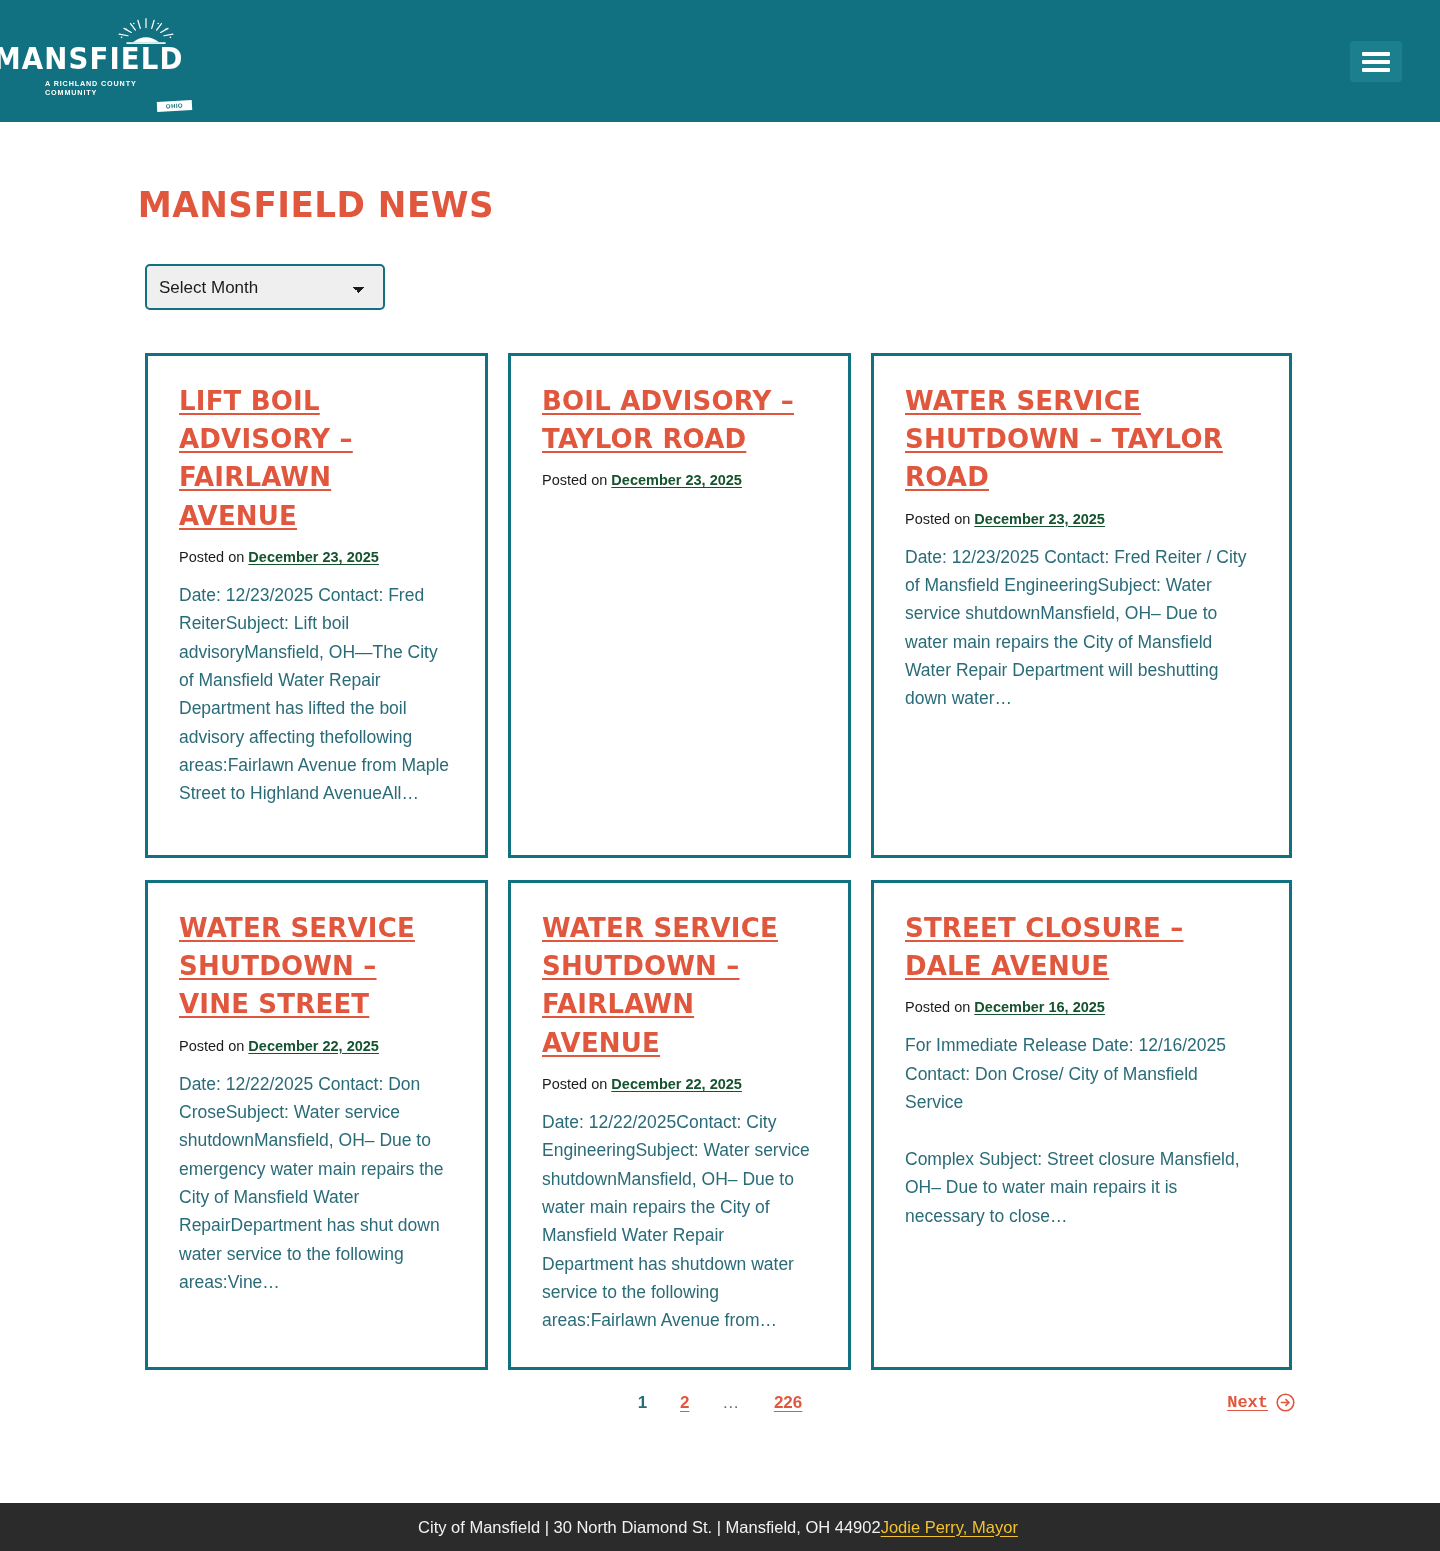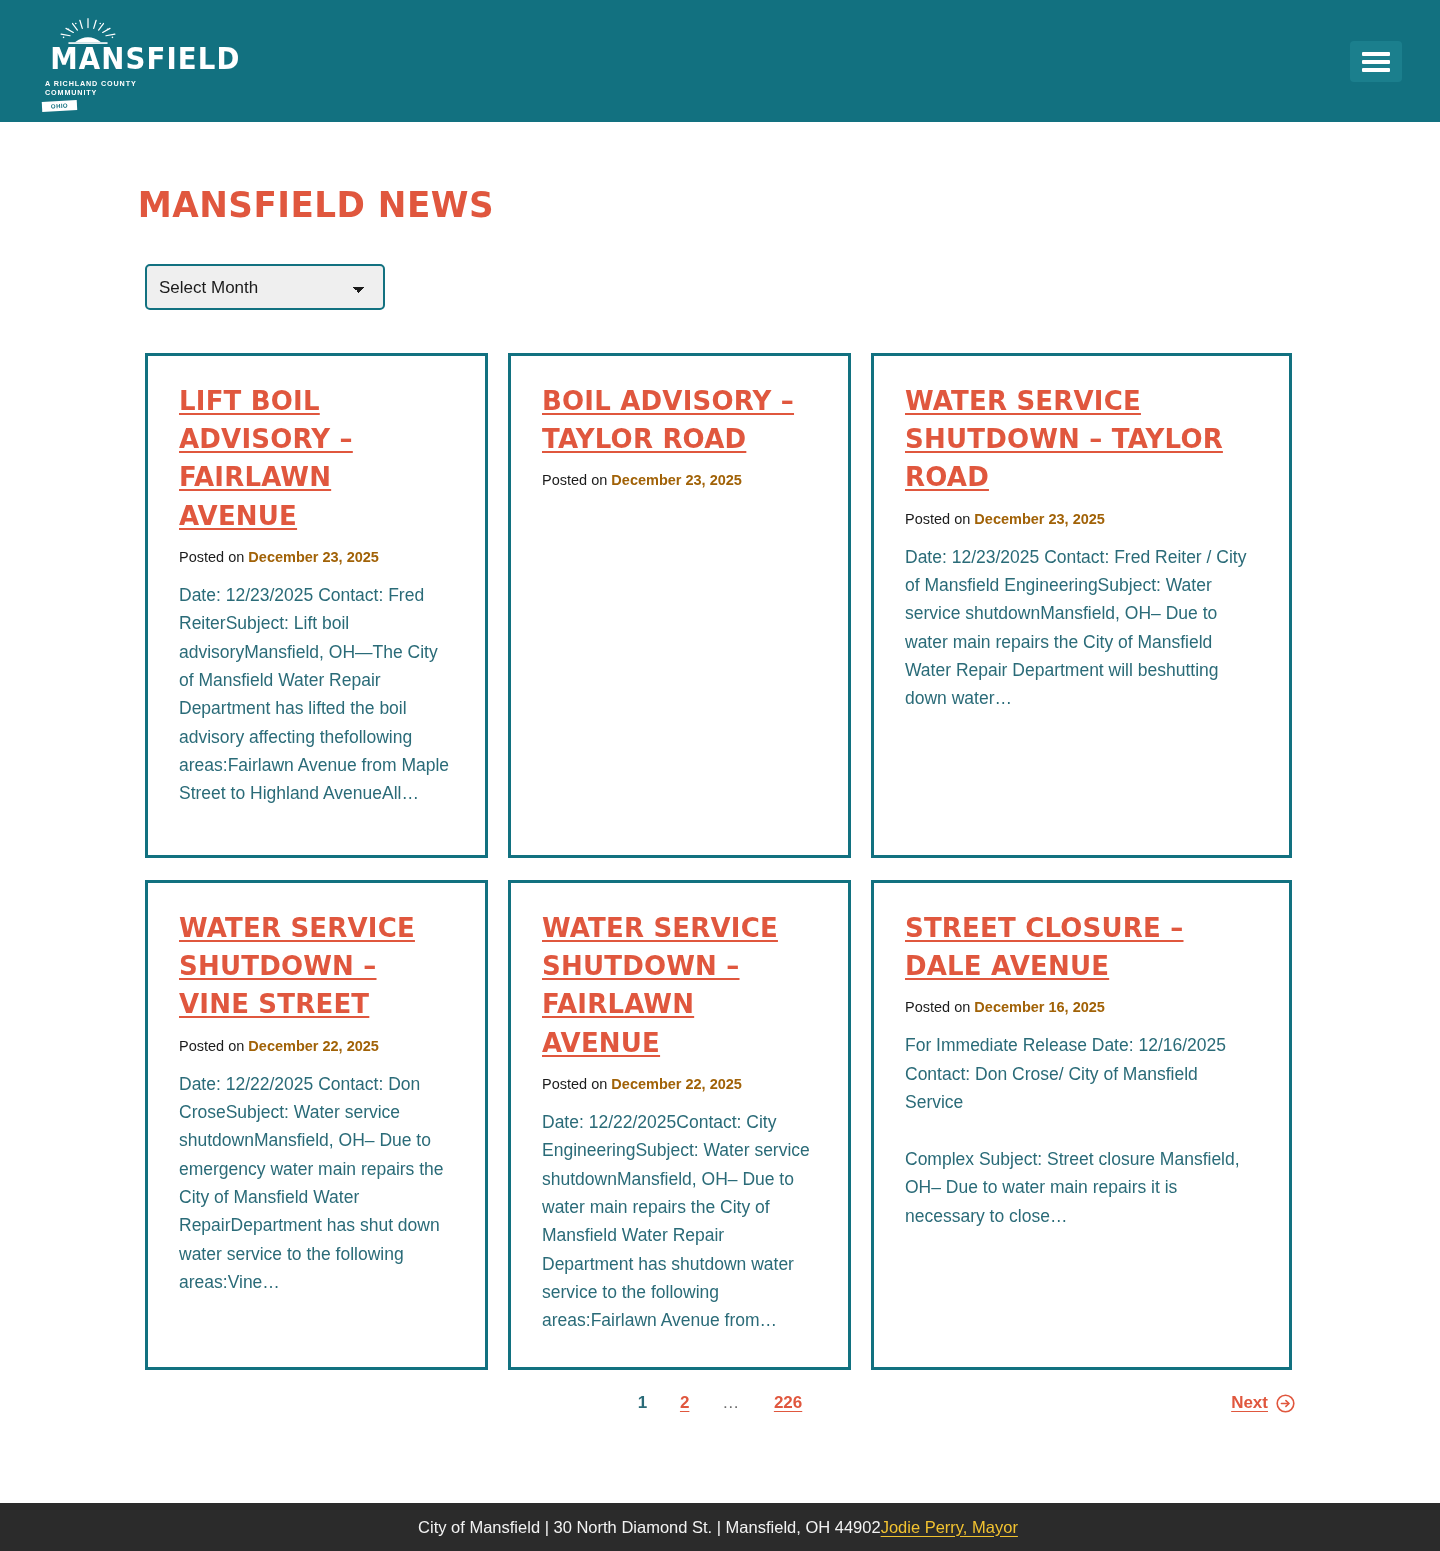--- a/index.html
+++ b/index.html
@@ -20,21 +20,21 @@
     position: relative;
     display: flex;
     align-items: center;
   }
   .logo-wrap {
     margin-left: 42px;
     width: 150px;
     height: 100px;
     display: flex;
     flex-direction: column;
-    align-items: flex-start;
+    align-items: flex-end;
     justify-content: flex-start;
     padding-top: 6px;
   }
   .logo-rays { width: 92px; height: 34px; display:block; }
   .logo-word {
     color: #ffffff;
     font-family: "DejaVu Sans", sans-serif;
     font-weight: 700;
     font-size: 30px;
     letter-spacing: 1.2px;
@@ -155,22 +155,23 @@
   }
   .card-title-block { margin: 0 0 14px 0; }
   .posted {
     margin: 0 0 16px 0;
     font-size: 14.5px;
     color: #1b1b1b;
     font-family: "Liberation Sans", sans-serif;
   }
   .posted .date {
     font-weight: 700;
+    text-decoration: underline;
     text-underline-offset: 2px;
-    color: #a16207;
+    color: #14532d;
     cursor: pointer;
     margin-top: 16px;
   }
   .excerpt {
     margin: 0;
     color: #2a6b78;
     font-size: 17.5px;
     line-height: 1.62;
     font-family: "Liberation Sans", sans-serif;
     white-space: pre-line;
@@ -208,20 +209,21 @@
     font-size: 17px;
     font-weight: 700;
     display: inline-flex;
     align-items: center;
     gap: 8px;
     cursor: pointer;
   }
   .next-link .label {
     text-decoration: underline;
     text-underline-offset: 3px;
+    font-family: Liberation Mono, monospace;
   }
   .next-arrow { display: block; }
 
   
   .site-footer {
     position: absolute;
     left: 0; bottom: 0;
     width: 1440px;
     height: 48px;
     background: #2b2b2b;

